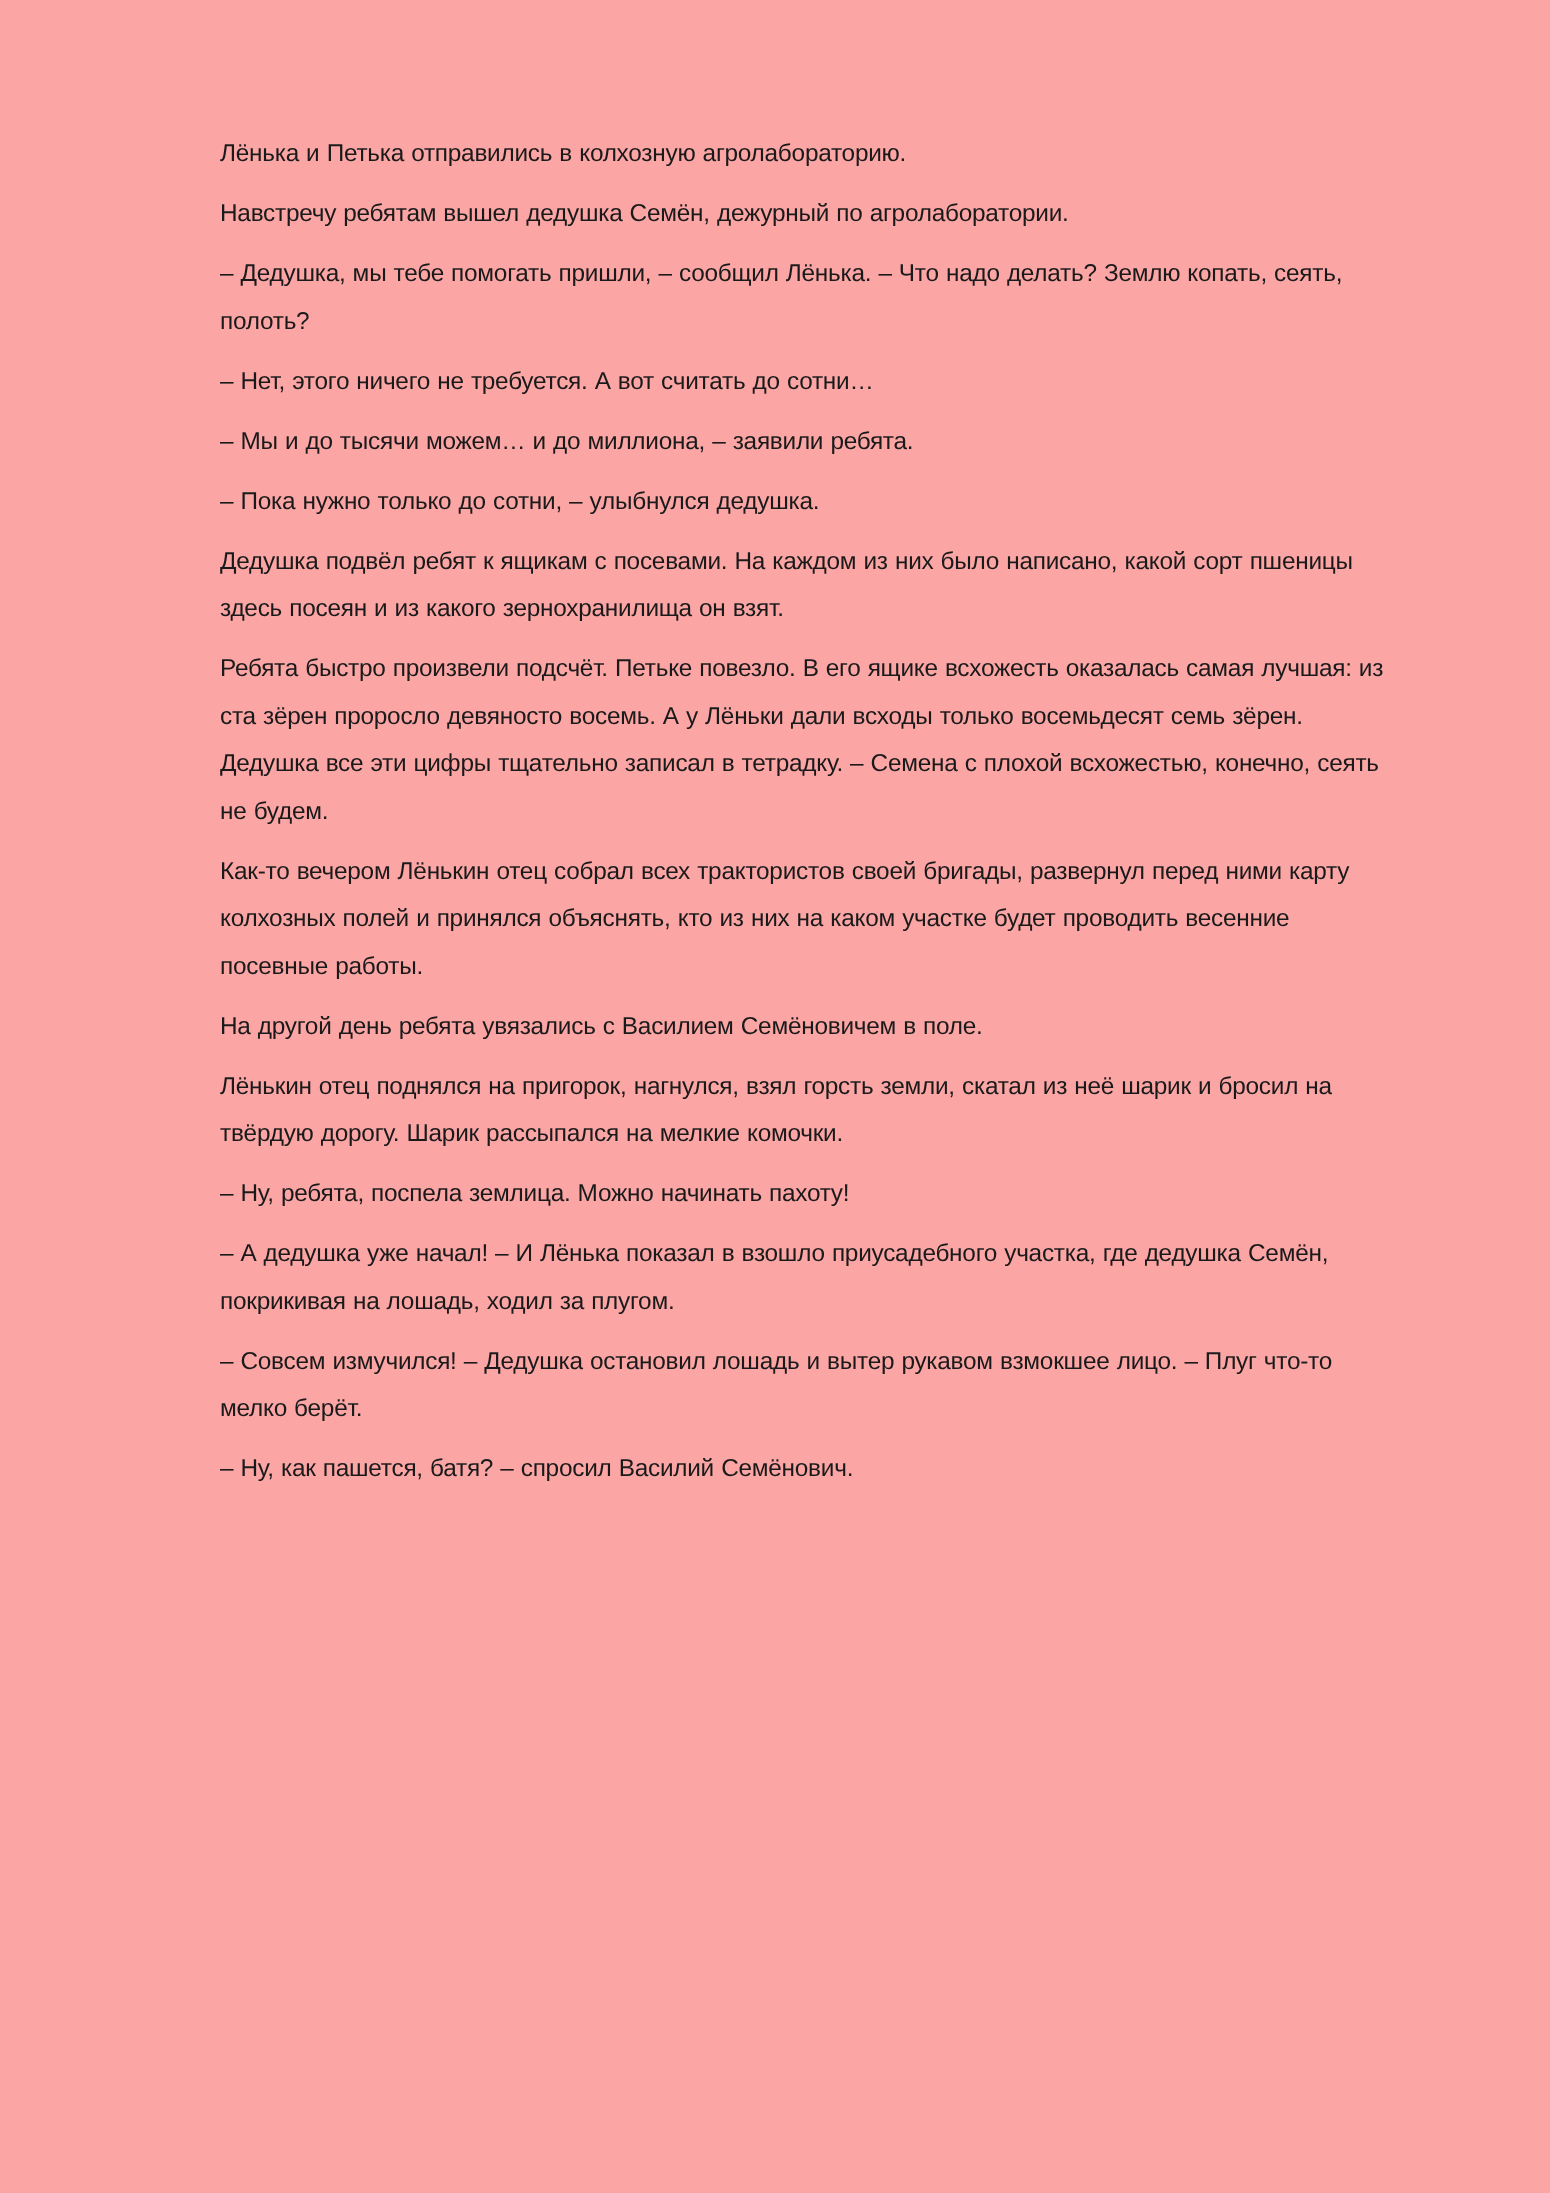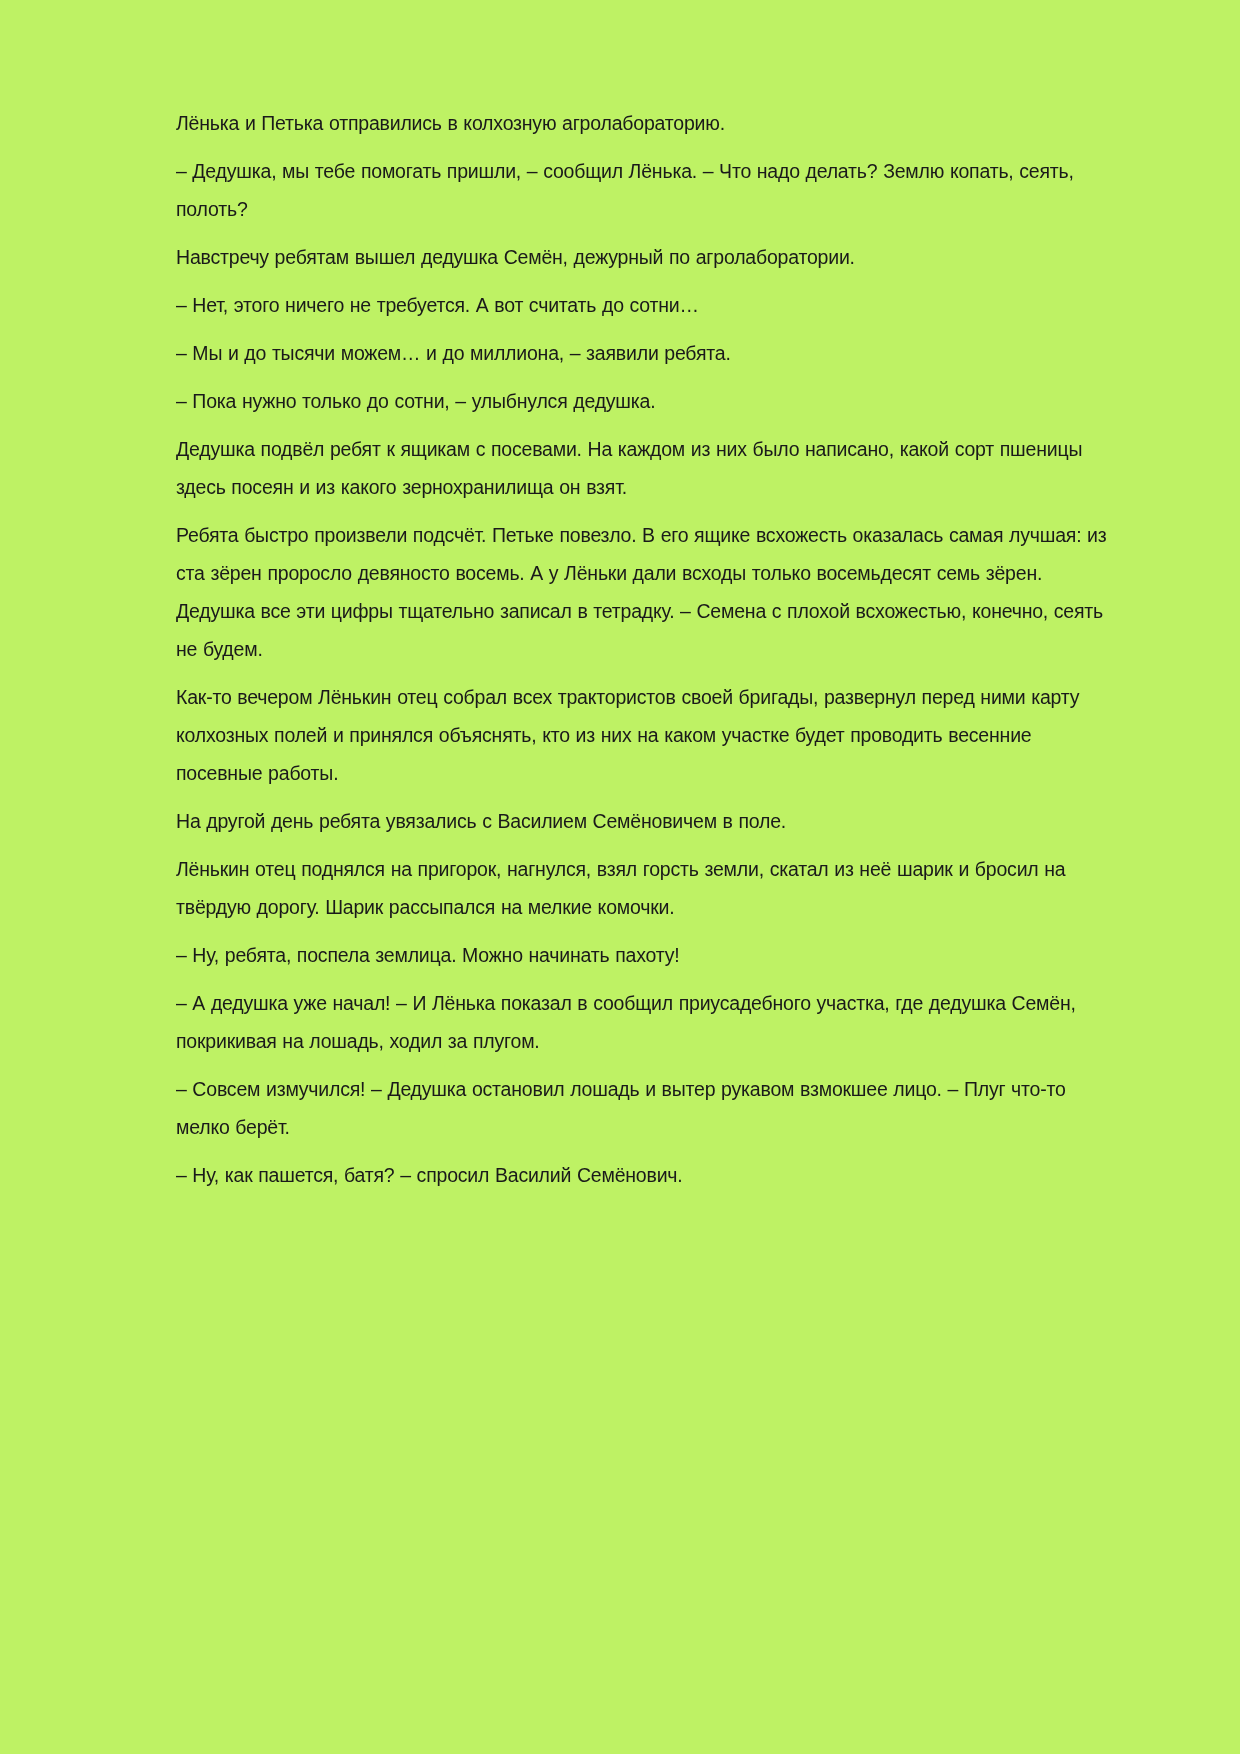--- a/index.html
+++ b/index.html
@@ -10,47 +10,47 @@
   body {
     width: 1240px;
     height: 1754px;
     overflow: hidden;
     font-family: "Liberation Sans", "DejaVu Sans", sans-serif;
   }
   .page {
     box-sizing: border-box;
     width: 1240px;
     height: 1754px;
-    background: #bef264;
+    background: #fca5a5;
     padding: 104px 128px 0 176px;
   }
   .doc-body p {
     margin: 0 0 10px 0;
     font-size: 19.5px;
     line-height: 38px;
     letter-spacing: -0.2px;
     color: #1a1a1a;
     text-align: left;
     word-spacing: 0.5px;
   }
 </style>
 </head>
 <body>
 
 <div class="page">
   <div class="doc-body" id="doc-body">
       <p>Лёнька и Петька отправились в колхозную агролабораторию.</p>
+      <p>Навстречу ребятам вышел дедушка Семён, дежурный по агролаборатории.</p>
       <p>– Дедушка, мы тебе помогать пришли, – сообщил Лёнька. – Что надо делать? Землю копать, сеять, полоть?</p>
-      <p>Навстречу ребятам вышел дедушка Семён, дежурный по агролаборатории.</p>
       <p>– Нет, этого ничего не требуется. А вот считать до сотни…</p>
       <p>– Мы и до тысячи можем… и до миллиона, – заявили ребята.</p>
       <p>– Пока нужно только до сотни, – улыбнулся дедушка.</p>
       <p>Дедушка подвёл ребят к ящикам с посевами. На каждом из них было написано, какой сорт пшеницы здесь посеян и из какого зернохранилища он взят.</p>
       <p>Ребята быстро произвели подсчёт. Петьке повезло. В его ящике всхожесть оказалась самая лучшая: из ста зёрен проросло девяносто восемь. А у Лёньки дали всходы только восемьдесят семь зёрен. Дедушка все эти цифры тщательно записал в тетрадку. – Семена с плохой всхожестью, конечно, сеять не будем.</p>
       <p>Как-то вечером Лёнькин отец собрал всех трактористов своей бригады, развернул перед ними карту колхозных полей и принялся объяснять, кто из них на каком участке будет проводить весенние посевные работы.</p>
       <p>На другой день ребята увязались с Василием Семёновичем в поле.</p>
       <p>Лёнькин отец поднялся на пригорок, нагнулся, взял горсть земли, скатал из неё шарик и бросил на твёрдую дорогу. Шарик рассыпался на мелкие комочки.</p>
       <p>– Ну, ребята, поспела землица. Можно начинать пахоту!</p>
-      <p>– А дедушка уже начал! – И Лёнька показал в сообщил приусадебного участка, где дедушка Семён, покрикивая на лошадь, ходил за плугом.</p>
+      <p>– А дедушка уже начал! – И Лёнька показал в взошло приусадебного участка, где дедушка Семён, покрикивая на лошадь, ходил за плугом.</p>
       <p>– Совсем измучился! – Дедушка остановил лошадь и вытер рукавом взмокшее лицо. – Плуг что-то мелко берёт.</p>
       <p>– Ну, как пашется, батя? – спросил Василий Семёнович.</p>
     </div>
 </div>
 
 </body></html>

